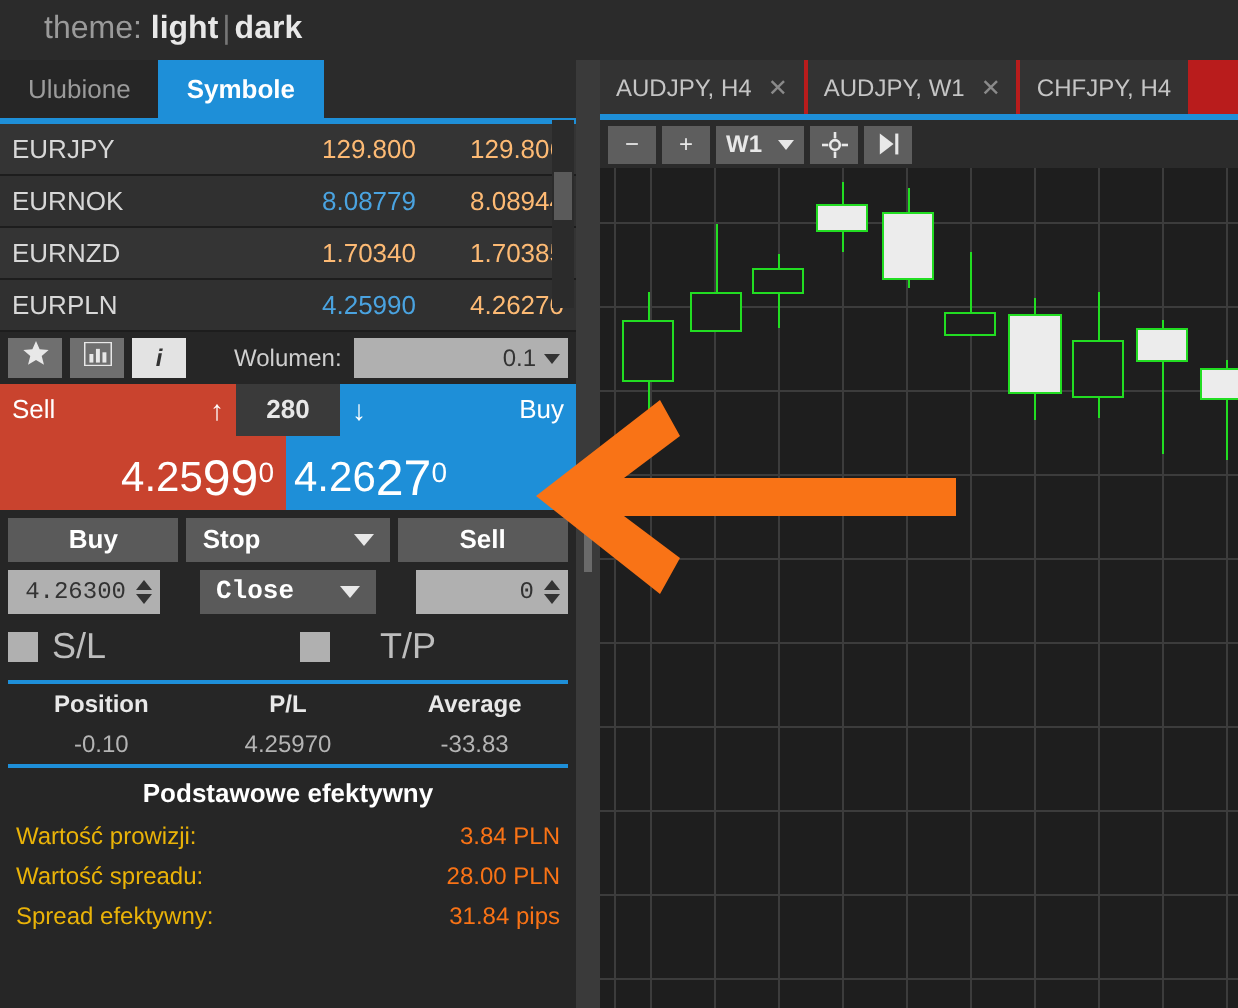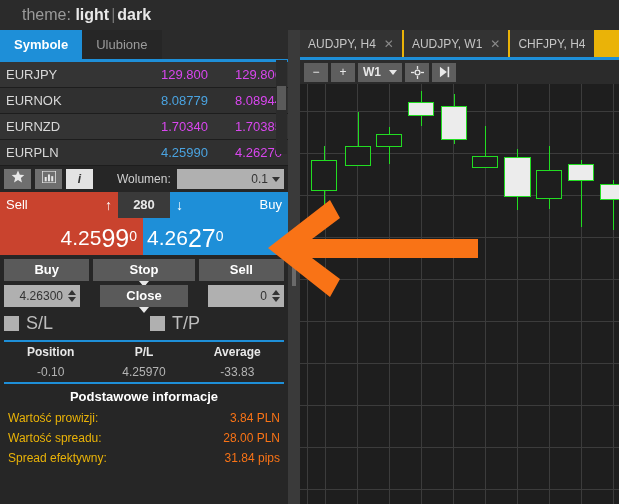--- a/index.html
+++ b/index.html
@@ -58,21 +58,21 @@
 
   .sym-row {
     display: flex; align-items: center; height: 26px;
     border-bottom: 1px solid #1d1d1d; background: #343434;
     font-size: 13px;
   }
   .sym-row.alt { background: #303030; }
   .sym-name { flex: 0 0 140px; padding-left: 6px; color: #d8d8d8; }
   .sym-bid, .sym-ask { flex: 1; text-align: right; padding-right: 6px; }
   .up { color: #4aa3e0; }
-  .down { color: #d946ef; }
+  .down { color: #fdba74; }
 
   
   .icon-row {
     display: flex; align-items: center; height: 26px;
     padding: 3px 4px; background: #262626;
   }
   .ibtn {
     width: 27px; height: 20px; margin-right: 4px;
     background: #6f6f6f; color: #e8e8e8;
     text-align: center; line-height: 20px; font-size: 12px;
@@ -123,45 +123,45 @@
   .px-line { line-height: 37px; white-space: nowrap; }
 
   
   .btn-row { display: flex; gap: 4px; padding: 4px 4px 0 4px; }
   .obtn {
     flex: 1; height: 22px; background: #5a5a5a; color: #fff;
     font-size: 13px; font-weight: bold; text-align: center; line-height: 22px;
   }
   .obtn.sel {
     display: flex; align-items: center; justify-content: space-between;
-    padding: 0 8px; background: #5a5a5a; flex-direction: column;
+    padding: 0 8px; background: #5a5a5a;
   }
   .obtn .car2 {
     border-left: 5px solid transparent; border-right: 5px solid transparent;
     border-top: 6px solid #e8e8e8;
   }
-  .fld-row { display: flex; gap: 20px; padding: 4px; }
+  .fld-row { display: flex; gap: 20px; padding: 4px; font-family: Liberation Mono, monospace; }
   .num-fld {
     flex: 1; height: 22px; background: #b0b0b0; color: #333;
     font-size: 12px; display: flex; align-items: center;
     justify-content: flex-end; padding-right: 4px;
   }
   .spin { margin-left: 5px; display: flex; flex-direction: column; line-height: 0; }
   .spin i {
     display: block; width: 0; height: 0; margin: 1px 0;
     border-left: 4px solid transparent; border-right: 4px solid transparent;
   }
   .spin i.u { border-bottom: 5px solid #333; }
   .spin i.d { border-top: 5px solid #333; }
 
   .chk-row { display: flex; padding: 2px 4px 6px 4px; align-items: center; }
   .chk { width: 15px; height: 15px; background: #b0b0b0; }
   .chk-lbl { font-size: 18px; color: #bdbdbd; margin-left: 7px; }
   .chk-grp { display: flex; align-items: center; flex: 1; }
-  .chk-grp.second { padding-left: 12px; }
+  .chk-grp.second { padding-left: 12px; gap: 18px; }
 
   .blue-rule { height: 2px; background: #1e8fd8; margin: 0 4px; }
 
   .stat-row { display: flex; font-size: 12px; padding: 3px 4px; }
   .stat-row .c { flex: 1; text-align: center; }
   .stat-row .k { color: #e8e8e8; font-weight: bold; }
   .stat-row .v { color: #b4b4b4; }
   .stat-lh { display: flex; font-size: 12px; padding: 3px 10px; }
   .stat-lh .k { color: #e8e8e8; font-weight: bold; flex: 0 0 56px; }
   .stat-lh .v { color: #b4b4b4; flex: 1; text-align: right; padding-right: 22px; }
@@ -194,21 +194,21 @@
   .divider .grip {
     position: absolute; left: 4px; top: 230px; width: 4px; height: 26px;
     background: #6a6a6a;
   }
 
   
   .chart-panel {
     position: absolute; left: 300px; top: 30px; width: 319px; height: 474px;
     background: #1e1e1e;
   }
-  .ctabs { display: flex; height: 27px; background: #eab308; }
+  .ctabs { display: flex; height: 27px; background: #b91c1c; }
   .ctab {
     display: flex; align-items: center; height: 27px; padding: 0 8px;
     font-size: 12px; color: #c5c5c5; background: #333;
     margin-right: 2px; white-space: nowrap;
   }
   .ctab .x { margin-left: 8px; color: #8a8a8a; font-size: 12px; }
   .ctab-underline { height: 3px; background: #1e8fd8; }
 
   .ctoolbar {
     display: flex; align-items: center; height: 24px;
@@ -248,22 +248,22 @@
 <div id="app">
 
   <div class="theme-bar">
     <span class="lbl">theme:</span>
     <a href="#">light</a><span class="sep">|</span><a href="#">dark</a>
   </div>
 
   <div class="left-panel">
 
     <div class="tabs">
+      <div class="tab">Ulubione</div>
       <div class="tab active">Symbole</div>
-      <div class="tab">Ulubione</div>
     </div>
     <div class="tab-underline"></div>
 
 
     <div class="sym-row">
       <div class="sym-name">EURJPY</div>
       <div class="sym-bid down">129.800</div>
       <div class="sym-ask down">129.806</div>
     </div>
     <div class="sym-row alt">
@@ -378,21 +378,21 @@
       <span class="c k">Average</span>
     </div>
     <div class="stat-row">
       <span class="c v">-0.10</span>
       <span class="c v">4.25970</span>
       <span class="c v">-33.83</span>
     </div>
 
     <div class="blue-rule"></div>
 
-    <div class="sect-title">Podstawowe informacje</div>
+    <div class="sect-title">Podstawowe efektywny</div>
 
     <div class="info-row">
       <span class="info-k">Wartość prowizji:</span>
       <span class="info-v">3.84 PLN</span>
     </div>
     <div class="info-row">
       <span class="info-k">Wartość spreadu:</span>
       <span class="info-v">28.00 PLN</span>
     </div>
     <div class="info-row">

